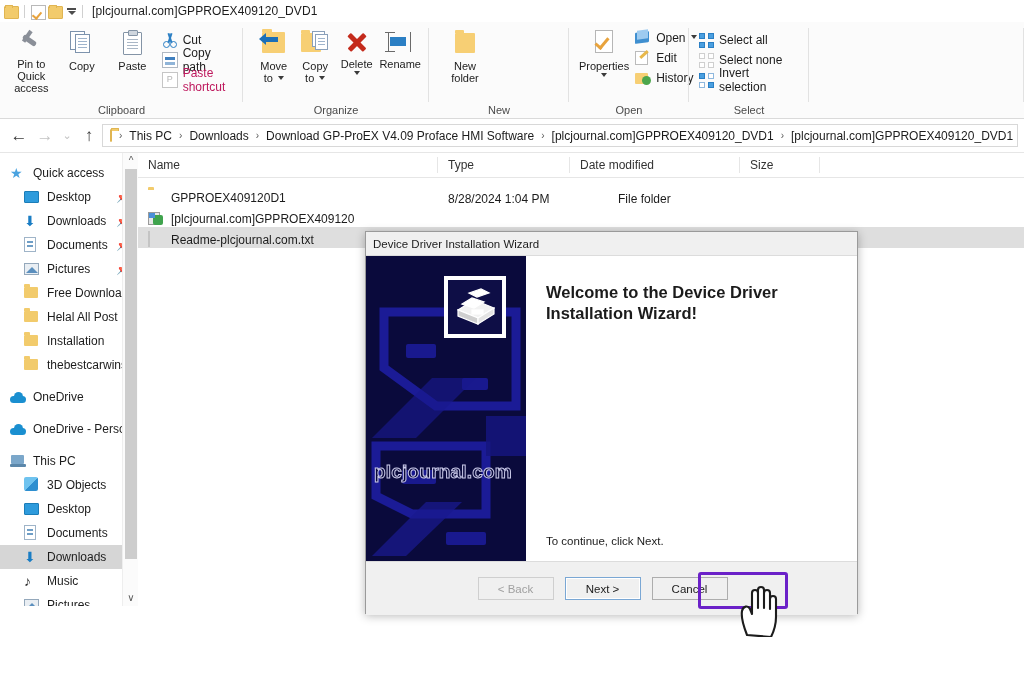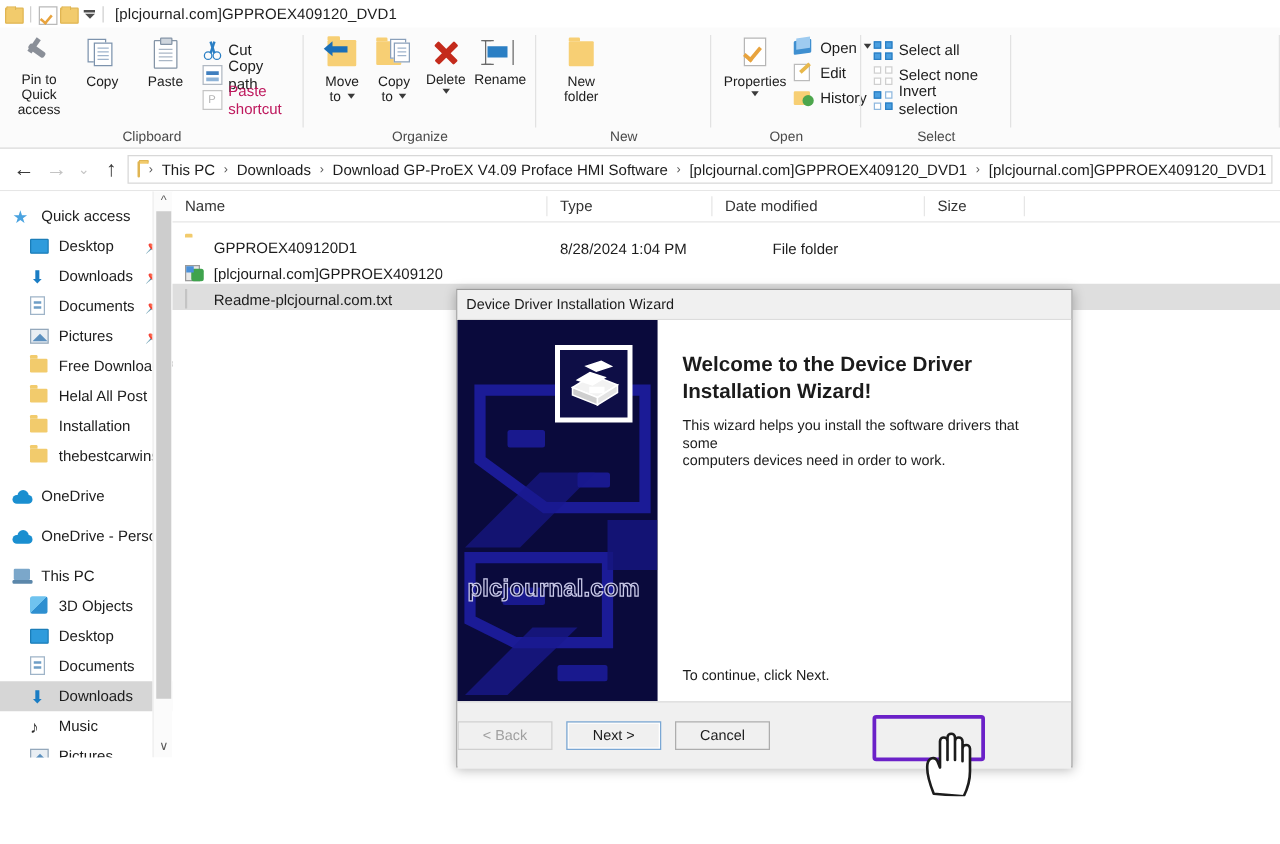--- a/index.html
+++ b/index.html
@@ -193,21 +193,21 @@
   .dlg-main{display:flex;height:305px;background:#fff;border-top:1px solid #dcdcdc;}
   .dlg-banner{width:160px;height:305px;position:relative;overflow:hidden;background:#0a0a3c;}
   .banner-art{position:absolute;inset:0;}
   .dlg-icon{position:absolute;left:78px;top:20px;width:62px;height:62px;background:#fff;padding:4px;box-sizing:border-box;}
   .dlg-icon .inner{width:100%;height:100%;background:#0e0e46;position:relative;overflow:hidden;}
   .wm{position:absolute;left:8px;top:205px;font-size:19px;font-weight:bold;color:#0a0a3c;-webkit-text-stroke:1px #c9c9e8;letter-spacing:.2px;font-family:"Liberation Sans",sans-serif;}
   .dlg-content{flex:1;position:relative;padding:26px 18px 0 20px;box-sizing:border-box;}
   .dlg-h1{font-size:16.5px;font-weight:bold;color:#1b1b1b;line-height:21px;margin:0 0 10px 0;}
   .dlg-p{font-size:11.5px;color:#1c1c1c;line-height:14px;margin:0;max-width:320px;}
   .dlg-foot-note{position:absolute;left:20px;bottom:14px;font-size:11.5px;color:#1c1c1c;}
-  .dlg-footer{height:53px;background:#f0f0f0;border-top:1px solid #dcdcdc;display:flex;align-items:center;justify-content:flex-start;padding-right:18px;gap:11px;position:relative;}
+  .dlg-footer{height:53px;background:#f0f0f0;border-top:1px solid #dcdcdc;display:flex;align-items:center;justify-content:center;padding-right:18px;gap:11px;position:relative;}
   .btn{width:76px;height:23px;background:#f0f0f0;border:1px solid #adadad;font-size:11.5px;color:#1c1c1c;display:flex;align-items:center;justify-content:center;cursor:default;box-sizing:border-box;}
   .btn.dis{color:#a0a0a0;border-color:#cfcfcf;}
   .btn.focus{border:1px solid #7aa7d4;box-shadow:inset 0 0 0 1px #fff;}
   .hl-box{position:absolute;border:3px solid #6b21c8;border-radius:3px;pointer-events:none;}
   .cursor-hand{position:absolute;pointer-events:none;}
 </style>
 </head>
 <body>
 
 <div class="app">
@@ -625,24 +625,20 @@
             </svg>
           </div>
         </div>
         <div class="wm">plcjournal.com</div>
       </div>
       <div class="dlg-content">
         <h1 class="dlg-h1">
           <span>Welcome to the Device Driver</span><br>
           <span>Installation Wizard!</span>
         </h1>
-        <p class="dlg-p">
-          <span>This wizard helps you install the software drivers that some</span><br>
-          <span>computers devices need in order to work.</span>
-        </p>
         <div class="dlg-foot-note">To continue, click Next.</div>
       </div>
     </div>
     <div class="dlg-footer">
       <div class="btn dis">&lt; Back</div>
       <div class="btn focus">Next &gt;</div>
       <div class="btn">Cancel</div>
       <div class="hl-box" style="left:332px;top:10px;width:84px;height:31px;"></div>
     </div>
   </div>

